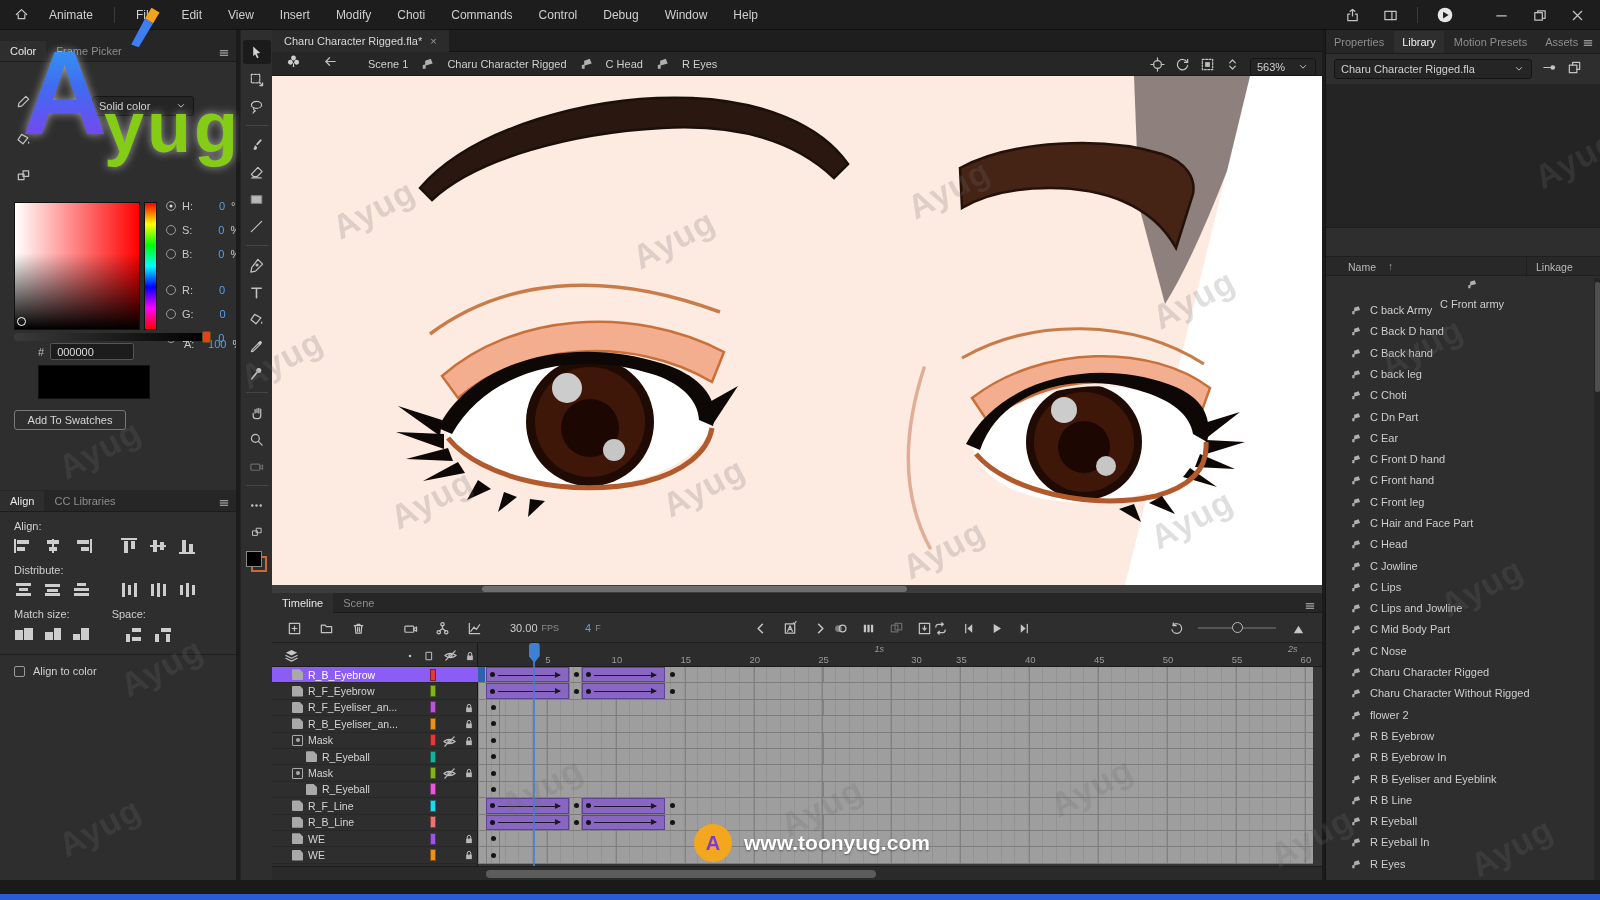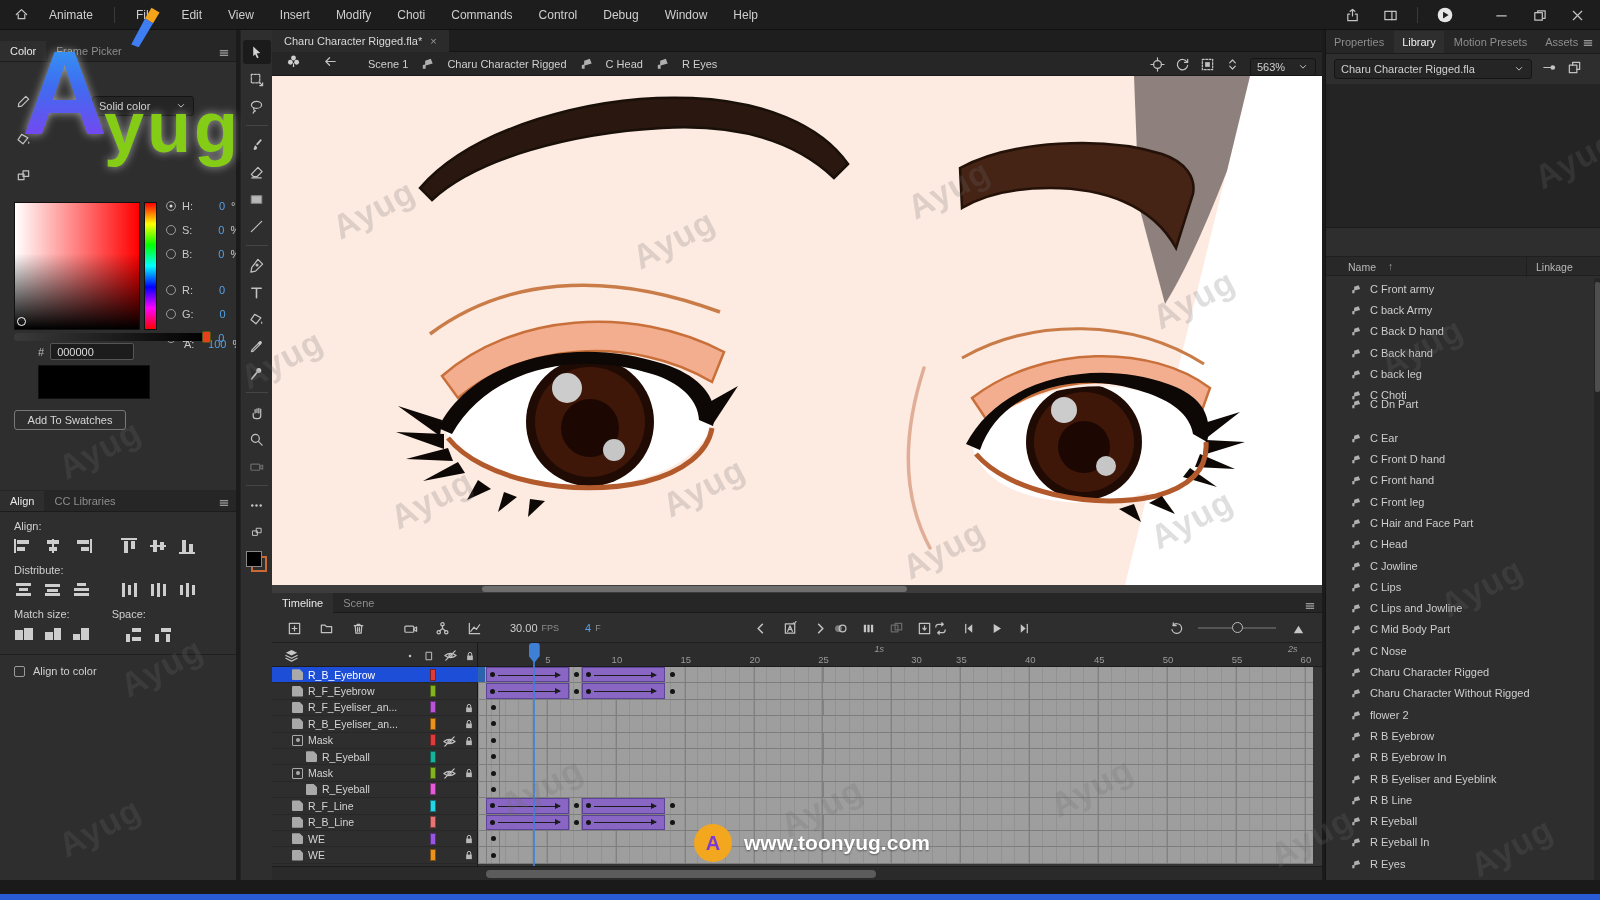--- a/index.html
+++ b/index.html
@@ -82,21 +82,21 @@
   
   #tl{position:absolute;left:272px;top:593px;width:1050px;height:287px;background:#2e2e2e}
   #tl-tabs{height:20px;background:#262626;display:flex;align-items:center;border-bottom:1px solid #1a1a1a;position:relative}
   #tl-controls{height:30px;position:relative;border-bottom:1px solid #1f1f1f}
   .tlc{position:absolute;top:0;height:30px;display:flex;align-items:center;gap:12px}
   .tlbtn{width:20px;height:22px;display:flex;align-items:center;justify-content:center;cursor:pointer}
   #tl-body{position:absolute;left:0;top:50px;width:1050px;height:223px;overflow:hidden}
   #tl-layers{position:absolute;left:0;top:0;width:206px;height:223px;background:#2e2e2e;border-right:1px solid #191919}
   #tl-lheader{height:24px;border-bottom:1px solid #1c1c1c;position:relative}
   .lrow{position:absolute;left:0;width:206px;height:16.4px;display:flex;align-items:center;font-size:10.5px;color:#d4d4d4;border-bottom:1px solid #272727;cursor:pointer}
-  .lrow.sel{background:#1d4ed8;color:#fff}
+  .lrow.sel{background:#8b5cf6;color:#fff}
   .lrow .nm{position:absolute;left:36px;max-width:115px;white-space:nowrap;overflow:hidden}
   .chip{position:absolute;left:158px;width:6px;height:12px;border:1px solid rgba(0,0,0,.45)}
   .page-ic{position:absolute;left:20px;width:11px;height:11px;background:#a9a9a9;border-radius:1px;
      clip-path:polygon(0 0,70% 0,100% 30%,100% 100%,0 100%)}
   .mask-ic{position:absolute;left:20px;width:11px;height:11px;border:1px solid #a9a9a9;border-radius:1px}
   .mask-ic:before{content:"";position:absolute;left:2.5px;top:2.5px;width:4px;height:4px;border-radius:50%;background:#a9a9a9}
   #tl-frames{position:absolute;left:206px;top:0;width:844px;height:223px;background:#353535}
   #tl-ruler{position:absolute;left:0;top:0;width:844px;height:24px;background:#2c2c2c;border-bottom:1px solid #1c1c1c}
   .rnum{position:absolute;top:11px;font-size:9.5px;color:#9a9a9a;width:20px;text-align:center}
   .rsec{position:absolute;top:1px;font-size:9px;font-style:italic;color:#9a9a9a}
@@ -1174,21 +1174,21 @@
           </svg></span>
     </div>
     <div id="lib-preview"></div>
     <div id="lib-header">
       <span style="position:absolute;left:22px;top:4px">Name</span>
       <span style="position:absolute;left:62px;top:3px;color:#9a9a9a">↑</span>
       <span style="position:absolute;left:200px;top:0;width:1px;height:20px;background:#1f1f1f"></span>
       <span style="position:absolute;left:210px;top:4px">Linkage</span>
     </div>
     <div id="lib-list">
-        <div class="lib-row" style="top: 0px;">
+        <div class="lib-row" style="top: 0px; flex-direction: column;">
           <svg class="ic ic-s">
             <use href="#i-sym"></use>
           </svg>
           <span>C Front army</span>
         </div>
         <div class="lib-row" style="top: 21.3px;">
           <svg class="ic ic-s">
             <use href="#i-sym"></use>
           </svg>
           <span>C back Army</span>
@@ -1210,21 +1210,21 @@
             <use href="#i-sym"></use>
           </svg>
           <span>C back leg</span>
         </div>
         <div class="lib-row" style="top: 106.5px;">
           <svg class="ic ic-s">
             <use href="#i-sym"></use>
           </svg>
           <span>C Choti</span>
         </div>
-        <div class="lib-row" style="top: 115px;">
+        <div class="lib-row" style="top: 128px;">
           <svg class="ic ic-s">
             <use href="#i-sym"></use>
           </svg>
           <span>C Dn Part</span>
         </div>
         <div class="lib-row" style="top: 149.1px;">
           <svg class="ic ic-s">
             <use href="#i-sym"></use>
           </svg>
           <span>C Ear</span>

